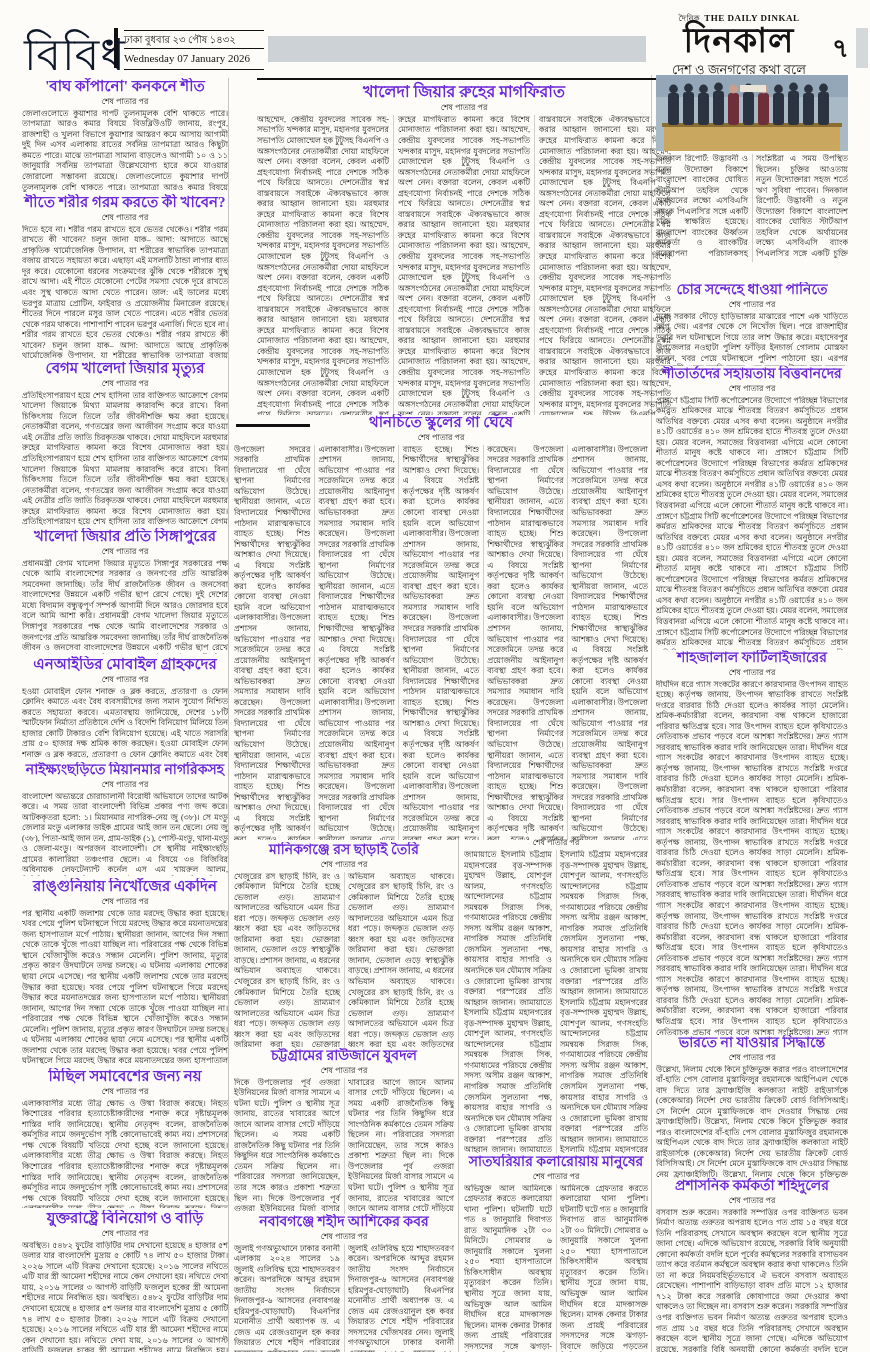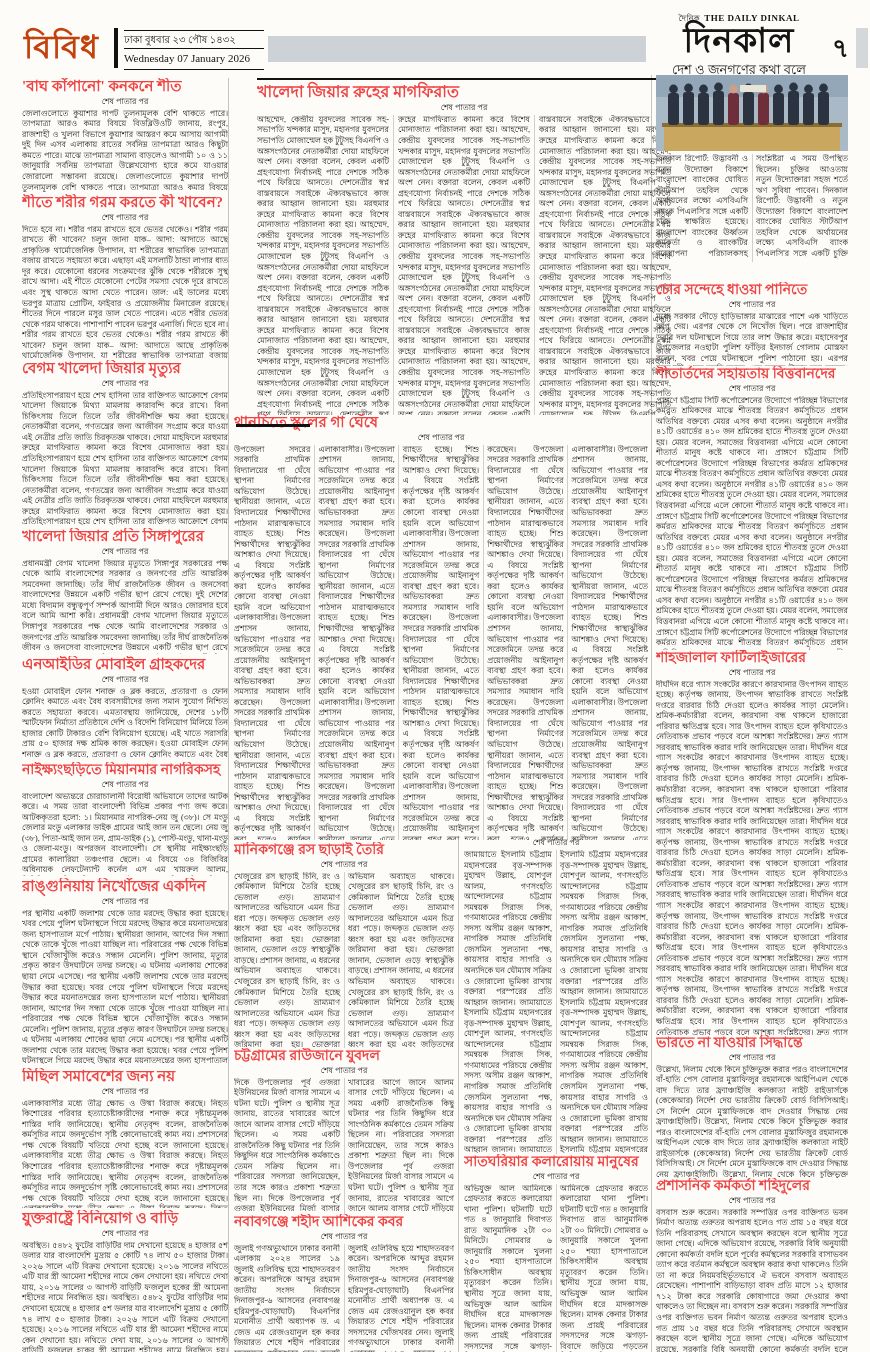--- a/index.html
+++ b/index.html
@@ -9,21 +9,21 @@
     font-family:"Liberation Serif","DejaVu Serif",serif;
     color:#141414;
     -webkit-font-smoothing:antialiased;
   }
   .page{position:relative;width:870px;height:1352px;background:#fdfcf9;overflow:hidden;}
 
   
   .hdr{position:absolute;left:0;top:0;width:870px;height:74px;}
   .section-label{
     position:absolute;left:24px;top:22px;
-    font-size:32px;font-weight:bold;color:#c2410c;
+    font-size:44px;font-weight:normal;color:#0f172a;
     font-family:"Liberation Serif",serif;letter-spacing:1px;
   }
   .hdr-vbar{position:absolute;left:114px;top:28px;width:4px;height:40px;background:#111;}
   .datebox{
     position:absolute;left:124px;top:30px;width:140px;height:38px;
     border-top:1.5px solid #111;border-bottom:1.5px solid #111;
     text-align:left;
   }
   .date-bn{font-size:10px;line-height:17px;border-bottom:1px solid #111;white-space:nowrap;}
   .date-en{font-size:11px;line-height:19px;font-family:"Liberation Serif",serif;white-space:nowrap;}
@@ -32,22 +32,22 @@
   .mast-top{font-size:9px;font-weight:bold;letter-spacing:.5px;white-space:nowrap;}
   .mast-top .bn{font-weight:normal;font-size:8px;margin-right:4px;}
   .mast-name{font-size:34px;font-weight:bold;line-height:32px;letter-spacing:1px;}
   .mast-tag{font-size:13px;margin-top:3px;}
   .pgnum{position:absolute;left:832px;top:28px;font-size:26px;font-weight:bold;}
   .corner-gray{position:absolute;left:856px;top:28px;width:12px;height:40px;background:#d4d8da;}
 
   
   .story{position:absolute;overflow:hidden;}
   .hl{
-    margin:0 0 1px 0;text-align:left;font-weight:bold;
-    font-size:15px;line-height:1.18;color:#ef4444;
+    margin:0 0 1px 0;text-align:center;font-weight:bold;
+    font-size:15px;line-height:1.18;color:#6d28d9;
   }
   .hl.big{font-size:15px;}
   .hl.med{font-size:16px;}
   .hl.sm{font-size:14px;}
   .cont{text-align:center;font-size:8px;line-height:10px;margin:0 0 2px 0;color:#1a1a1a;}
   .tbody{
     font-size:8px;line-height:1.32;text-align:justify;color:#1d1d1d;
     overflow:hidden;height:100%;
     word-break:break-word;
   }

